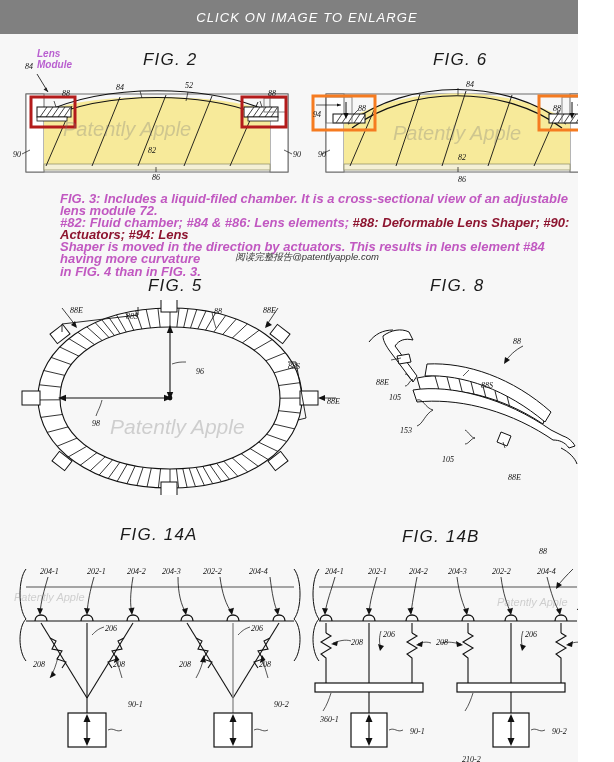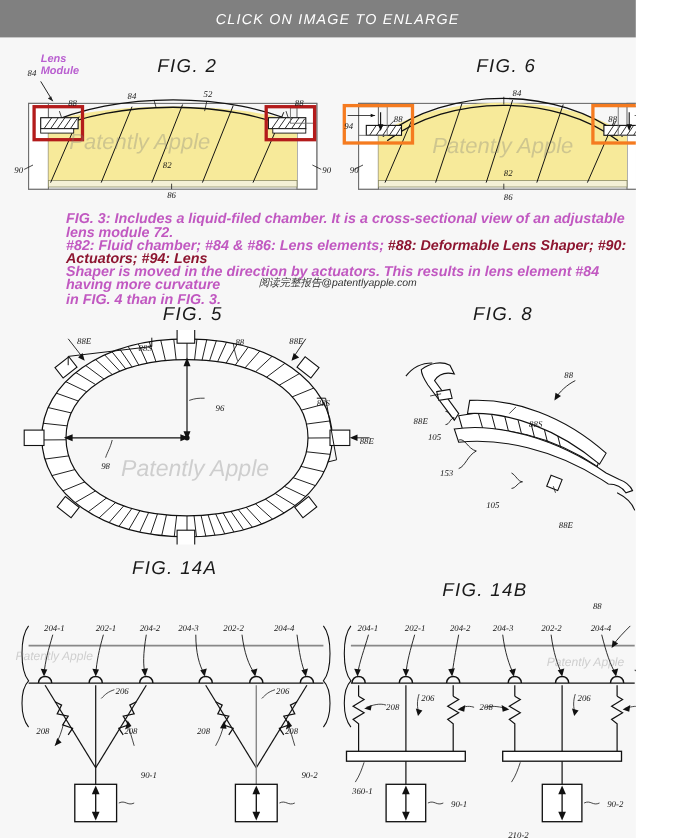--- a/index.html
+++ b/index.html
@@ -407,21 +407,21 @@
   </svg>
 
   <div class="ref" style="left:513px; top:337px;">88</div>
   <div class="ref" style="left:376px; top:378px;">88E</div>
   <div class="ref" style="left:481px; top:381px;">88S</div>
   <div class="ref" style="left:389px; top:393px;">105</div>
   <div class="ref" style="left:400px; top:426px;">153</div>
   <div class="ref" style="left:442px; top:455px;">105</div>
   <div class="ref" style="left:508px; top:473px;">88E</div>
 
-  <div class="fig-title" style="left:120px; top:507px;">FIG. 14A</div>
+  <div class="fig-title" style="left:120px; top:525px;">FIG. 14A</div>
 
   <svg class="figsvg" style="left:8px; top:565px;" width="300" height="190" viewBox="0 0 300 190">
 
     <path d="M18 4 C 10 14, 10 44, 18 54 C 10 62, 10 86, 18 96" stroke="#111" stroke-width="1" fill="none"></path>
     <path d="M286 4 C 294 14, 294 44, 286 54 C 294 62, 294 86, 286 96" stroke="#111" stroke-width="1" fill="none"></path>
 
     <line x1="18" y1="22" x2="286" y2="22" stroke="#888" stroke-width="1.6"></line>
     <line x1="18" y1="56" x2="286" y2="56" stroke="#111" stroke-width="1.2"></line>
 
     <g fill="none" stroke="#111" stroke-width="1.3">

